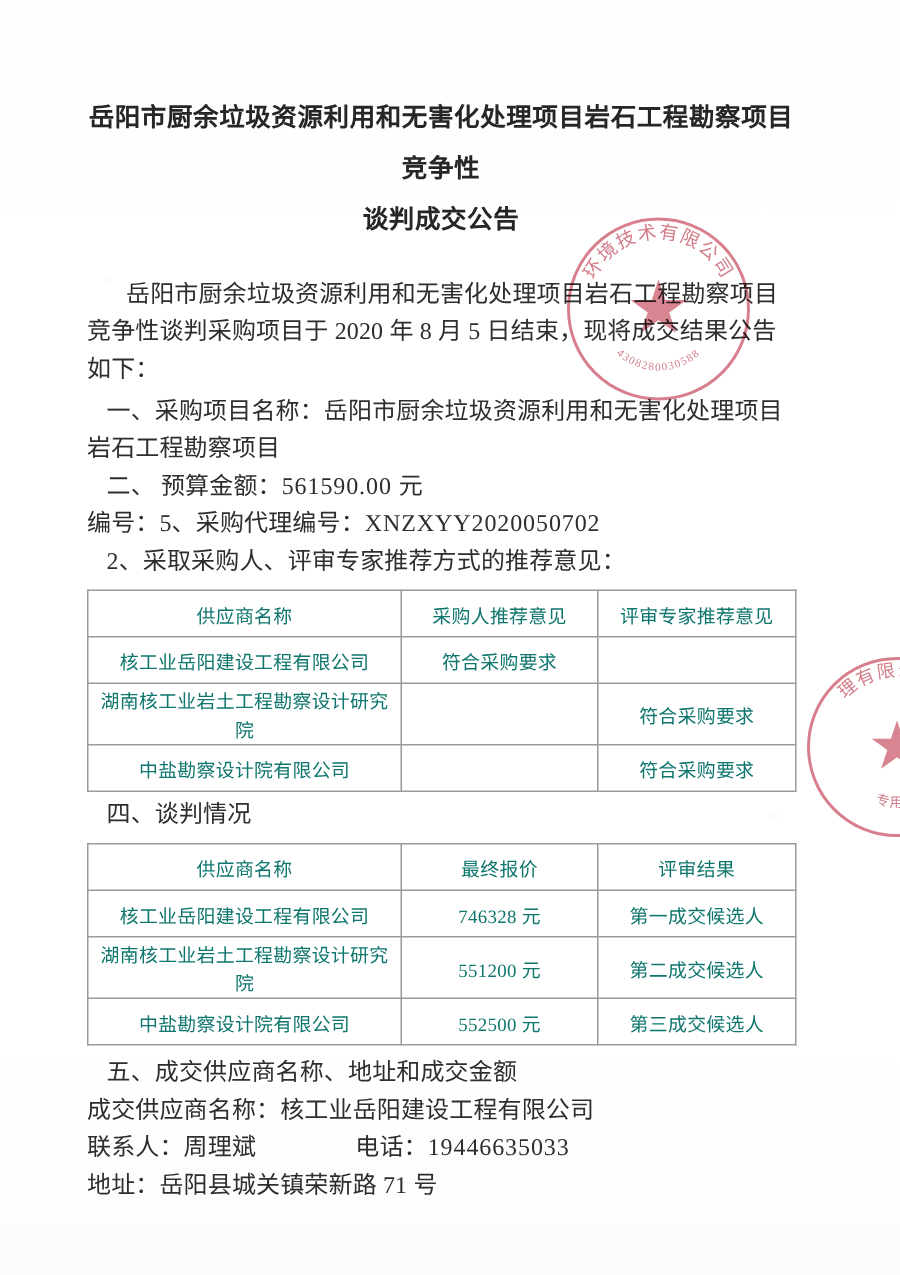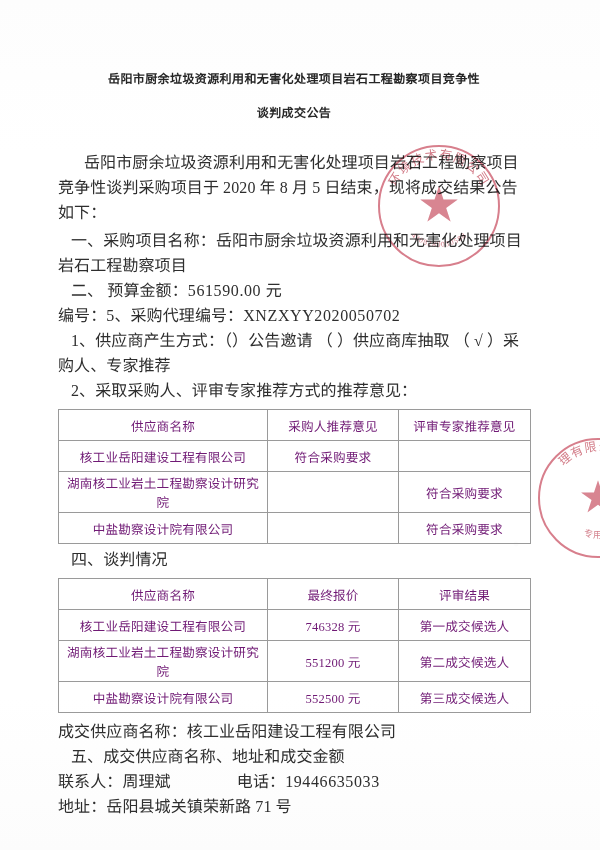--- a/index.html
+++ b/index.html
@@ -37,21 +37,21 @@
     position: absolute;
     left: 58px;
     top: 0;
     width: 472px;
   }
 
   
   .doc-title {
     margin: 62px 0 0 0;
     text-align: center;
-    font-size: 12px;
+    font-size: 17px;
     font-weight: bold;
     line-height: 34px;
     letter-spacing: .4px;
     color: #262626;
   }
   .doc-title .line2 { display: block; }
 
   
   .para {
     font-size: 16px;
@@ -79,21 +79,21 @@
     width: 472px;
     margin: 6px 0 0 0;
     table-layout: fixed;
   }
   table.doc-table td {
     border: 1px solid #9a9a9a;
     height: 28px;
     text-align: center;
     vertical-align: middle;
     font-size: 12.6px;
-    color: #701a75;
+    color: #0f766e;
     padding: 1px 2px;
     letter-spacing: .2px;
   }
   table.doc-table td.empty { color: transparent; }
 
   
   .t-rec col.c1 { width: 209px; }
   .t-rec col.c2 { width: 131px; }
   .t-rec col.c3 { width: 132px; }
 
@@ -174,21 +174,20 @@
   <p class="para indent2">一、采购项目名称：岳阳市厨余垃圾资源利用和无害化处理项目岩石工程勘察项目</p>
 
   <p class="para indent2">
     <span>二、 预算金额：</span><span class="lat">561590.00 元</span>
   </p>
 
   <p class="para">
     <span>编号：5、采购代理编号：</span><span class="lat">XNZXYY2020050702</span>
   </p>
 
-  <p class="para indent2">1、供应商产生方式：（）公告邀请 （  ）供应商库抽取 （ √ ）采购人、专家推荐</p>
   <p class="para indent2">2、采取采购人、评审专家推荐方式的推荐意见：</p>
 
   <table class="doc-table t-rec">
     <colgroup>
         <col class="c1">
         <col class="c2">
         <col class="c3">
       </colgroup>
     <tbody>
       <tr>
@@ -243,25 +242,25 @@
       <tr>
         <td>中盐勘察设计院有限公司</td>
         <td class="lat">552500 元</td>
         <td>第三成交候选人</td>
       </tr>
     </tbody>
   </table>
 
   <div class="spacer-sm"></div>
 
+  <p class="para indent2">五、成交供应商名称、地址和成交金额</p>
+
   <p class="para">
     <span>成交供应商名称：</span><span>核工业岳阳建设工程有限公司</span>
   </p>
-
-  <p class="para indent2">五、成交供应商名称、地址和成交金额</p>
 
   <p class="para">
     <span>联系人：</span><span>周理斌</span>
     <span style="display:inline-block;width:62px"></span><span>电话：</span><span class="lat">19446635033</span>
   </p>
 
   <p class="para">
     <span>地址：</span><span>岳阳县城关镇荣新路 71 号</span>
   </p>
 

